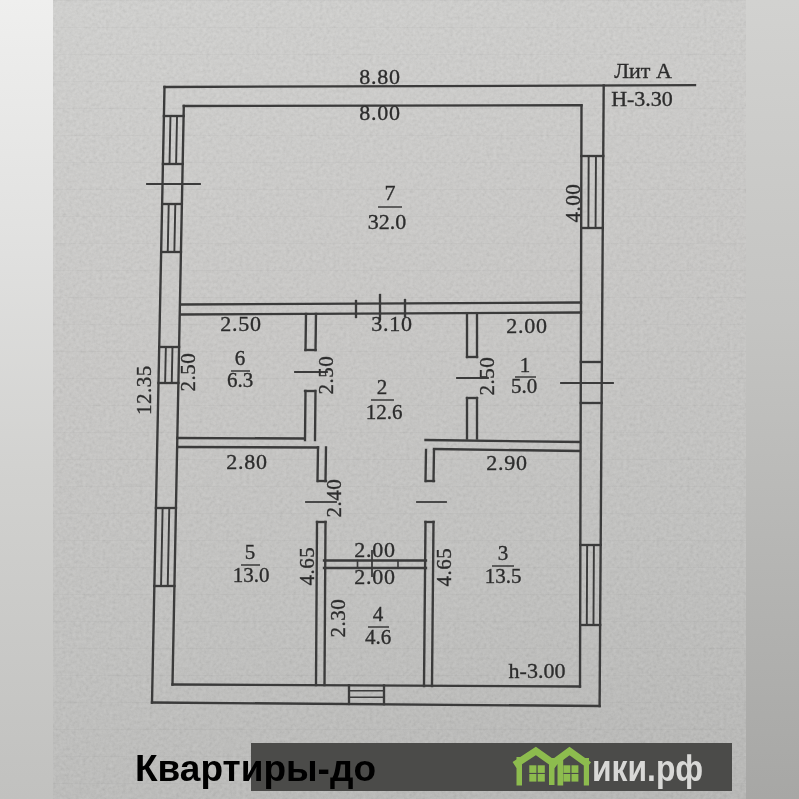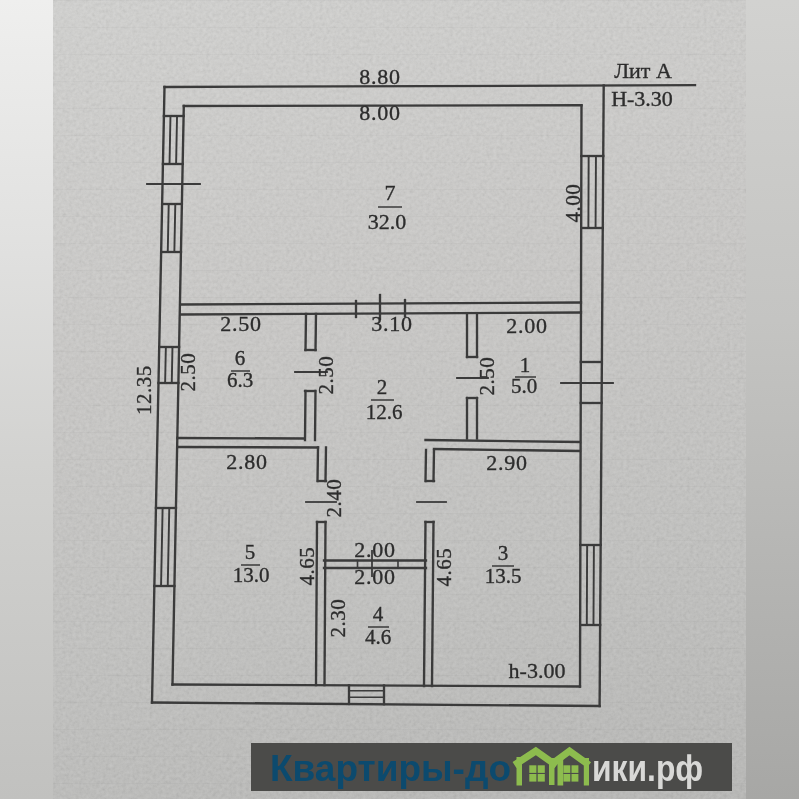--- a/index.html
+++ b/index.html
@@ -266,22 +266,22 @@
 <text x="0" y="0" font-size="21" text-anchor="middle" letter-spacing="0.5" transform="translate(307,566) rotate(-90)" dy="0.35em">4.65</text>
 
 <text x="0" y="0" font-size="21" text-anchor="middle" letter-spacing="0.5" transform="translate(444,567) rotate(-90)" dy="0.35em">4.65</text>
 
 <text x="0" y="0" font-size="21" text-anchor="middle" letter-spacing="0.5" transform="translate(338,618) rotate(-90)" dy="0.35em">2.30</text>
 </g>
 </svg>
 
 <div class="band"></div>
 
-<div style="position:absolute;left:0;top:747.5px;width:511px;text-align:right;
-     font:bold 37px 'Liberation Sans',sans-serif;color:#0c4a6e;">Квартиры-до</div>
+<div style="position:absolute;left:0;top:747.5px;width:511px;text-align:center;
+     font:bold 37px 'Liberation Sans',sans-serif;color:#000000;">Квартиры-до</div>
 
 <div style="position:absolute;left:592px;top:747.5px;
      font:bold 37px 'Liberation Sans',sans-serif;color:#d8d8d6;
      transform:scaleX(0.86);transform-origin:0 0;">ики.рф</div>
 
 <svg style="position:absolute;left:500px;top:744px;" width="100" height="50" viewBox="0 0 100 50">
 <g fill="#8dbc4e" stroke="none">
 
   <g>
   <rect x="16.5" y="13" width="5.5" height="28.5"></rect>

